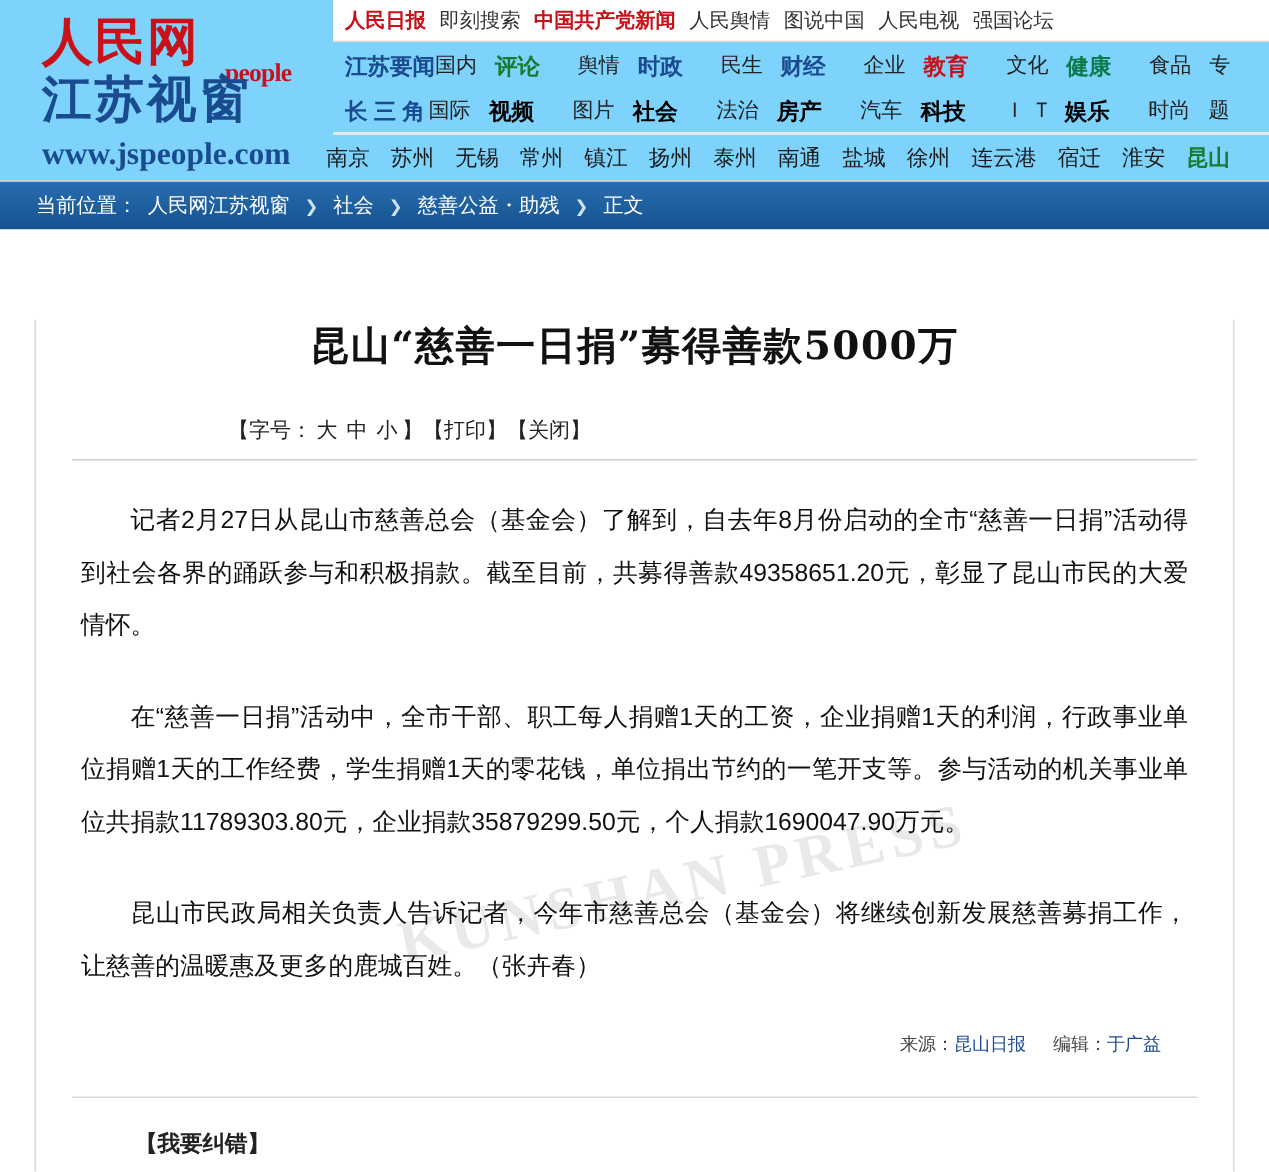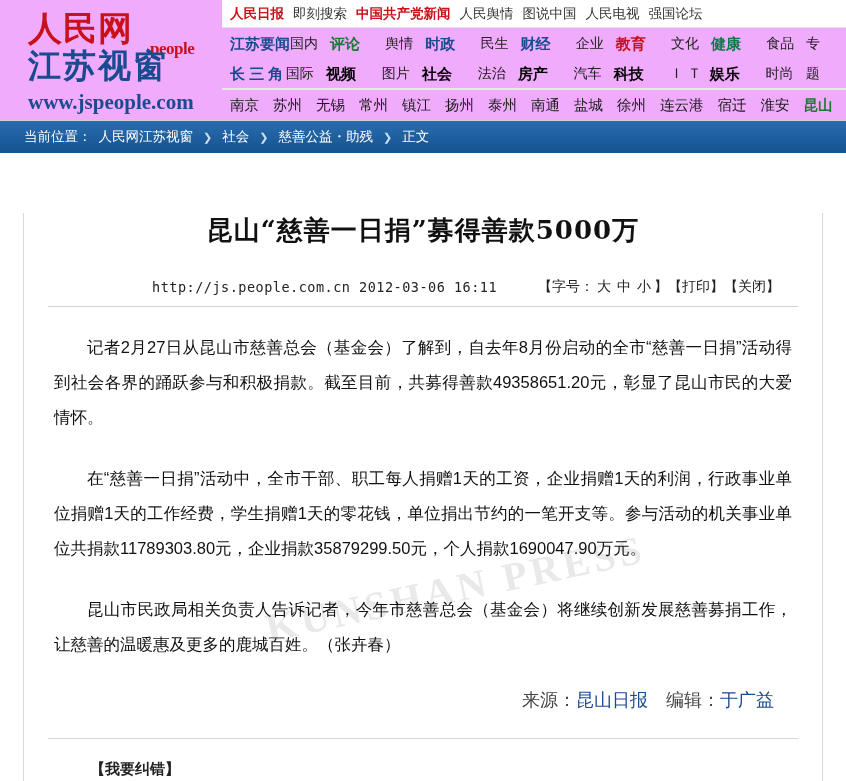--- a/index.html
+++ b/index.html
@@ -15,21 +15,21 @@
     color: #000;
     overflow: hidden;
     position: relative;
   }
 
   
   .header {
     width: 846px;
     height: 120px;
     position: relative;
-    background: #f0abfc;
+    background: #7dd3fc;
     border-bottom: 1px solid #cfcfcf;
   }
   .logo-area {
     position: absolute;
     left: 0; top: 0;
     width: 222px;
     height: 118px;
   }
   .logo-people {
     position: absolute;
@@ -139,28 +139,29 @@
     display: inline-block;
   }
   .c-blue { color: #1a4a8f; }
   .c-green { color: #1a7a2e; }
   .c-red { color: #c9111a; }
   .c-dgreen { color: #0d7a4a; }
 
   
   .city-bar {
     position: absolute;
-    left: 222px; top: 92px;
+    left: 210px; top: 92px;
     width: 624px;
     height: 26px;
     display: flex;
     align-items: center;
     padding-left: 8px;
     box-sizing: border-box;
     white-space: nowrap;
+    justify-content: flex-end;
   }
   .city-bar a {
     font-size: 14.5px;
     color: #1a1a1a;
     text-decoration: none;
     margin-right: 14px;
     font-family: "DejaVu Sans", sans-serif;
   }
   .city-bar a.active {
     color: #1a7a2e;
@@ -281,21 +282,21 @@
     transform: rotate(-12deg);
     z-index: 1;
     pointer-events: none;
     white-space: nowrap;
   }
 
   .source-row {
     margin-top: 22px;
     text-align: right;
     font-family: "DejaVu Sans", sans-serif;
-    font-size: 18px;
+    font-size: 12px;
     color: #333;
     padding-right: 24px;
   }
   .source-row .lbl { color: #444; }
   .source-row .val { color: #1a4a8f; margin-right: 18px; }
   .source-row .val2 { color: #1a4a8f; }
 
   .bottom-strip {
     margin-top: 26px;
     border-top: 1px solid #d8d8d8;
@@ -395,24 +396,20 @@
   <span class="crumb-sep">❯</span>
   <span>正文</span>
 </div>
 
 <div class="content-wrap">
   <div class="article-box">
 
     <h1 class="article-title">昆山“慈善一日捐”募得善款5000万</h1>
 
     <div class="meta-row">
-      <div class="meta-url">
-        <span>http://js.people.com.cn</span>
-        <span>2012-03-06 16:11</span>
-      </div>
       <div class="meta-tools">
         <span>【字号：</span><span class="sz">大</span><span class="sz">中</span><span class="sz">小</span><span>】</span><span>【打印】</span><span>【关闭】</span>
       </div>
     </div>
 
     <div class="rule"></div>
 
     <div class="watermark">KUNSHAN PRESS</div>
 
     <div class="body-text">

